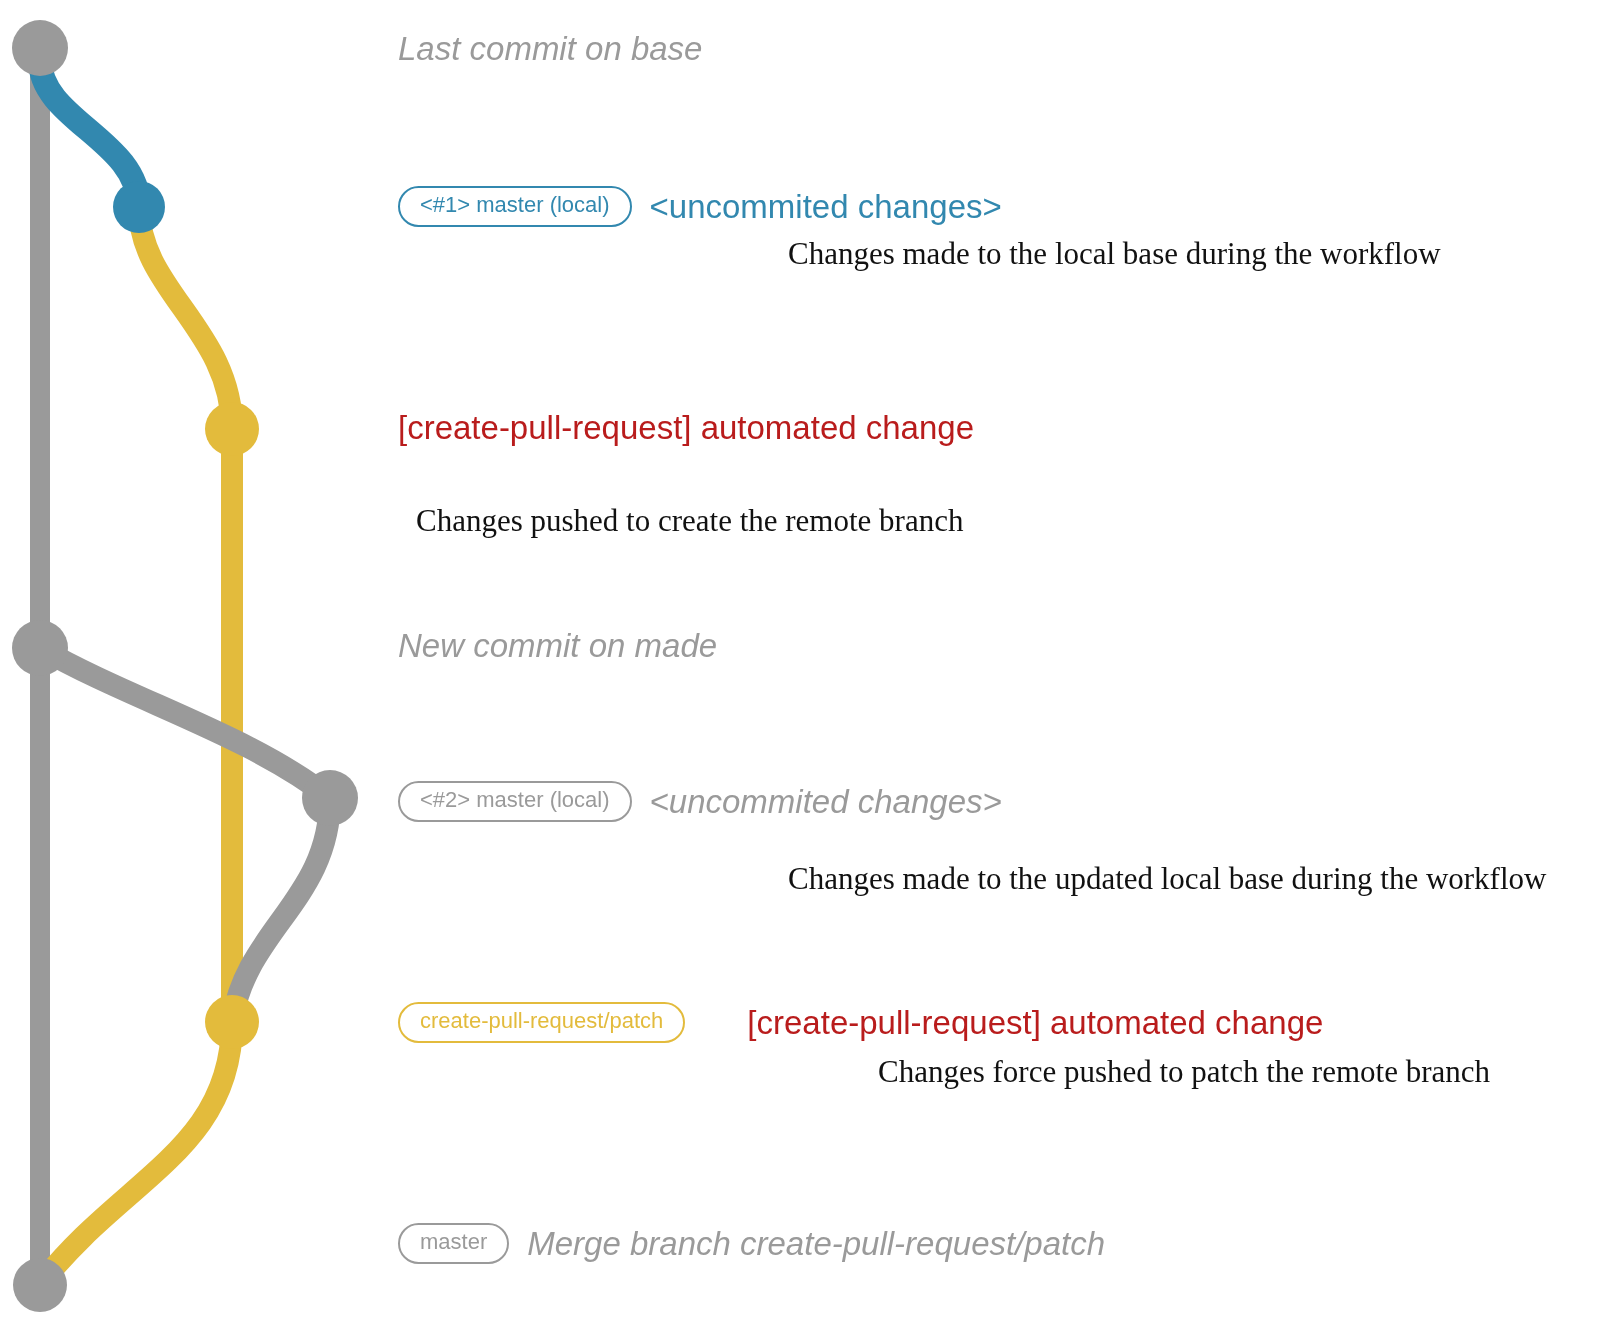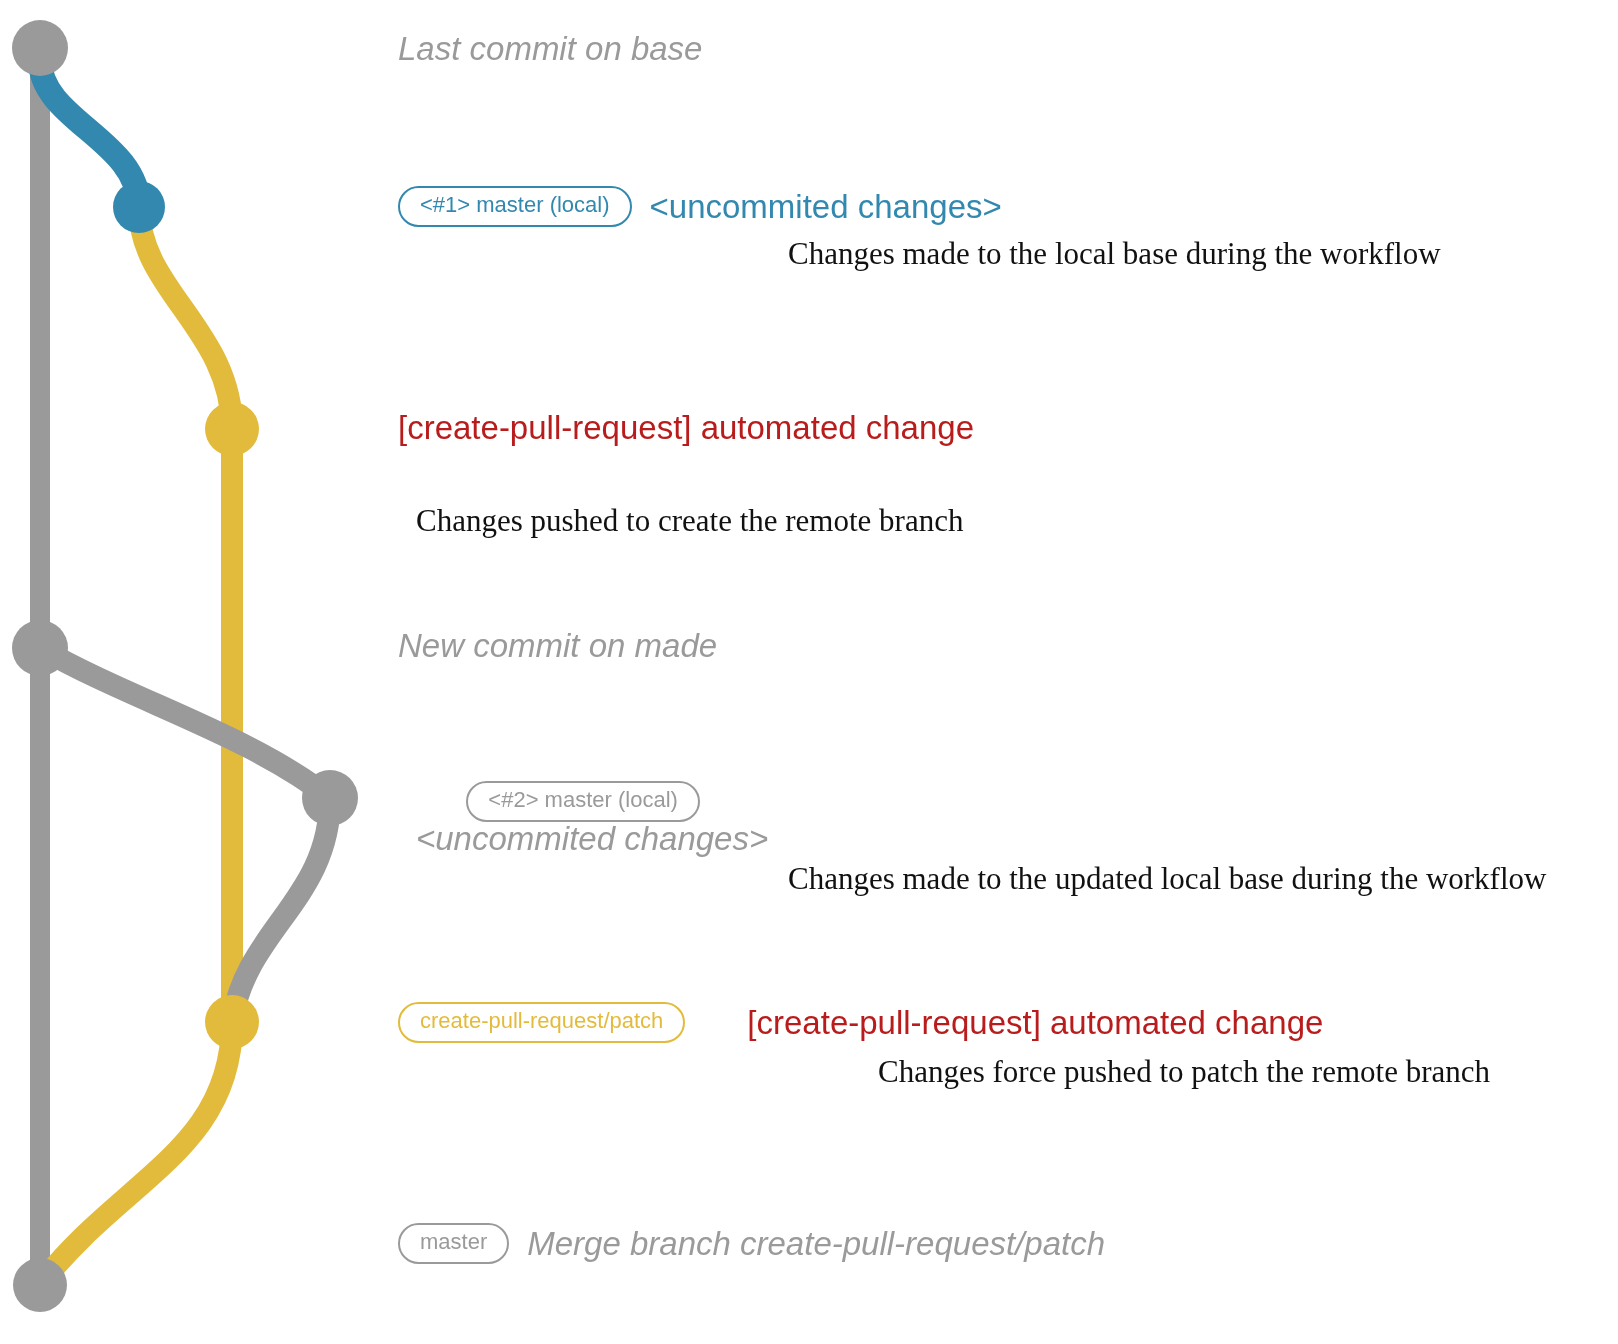--- a/index.html
+++ b/index.html
@@ -70,21 +70,21 @@
   
   #row-last-commit   { left: 398px; top: 32px; }
   #row-pr1           { left: 398px; top: 186px; }
   #note-1            { left: 788px; top: 238px; }
 
   #row-auto-change-1 { left: 398px; top: 411px; }
   #note-2            { left: 416px; top: 460px; margin-top: 45px; }
 
   #row-new-commit    { left: 398px; top: 629px; }
 
-  #row-pr2           { left: 398px; top: 781px; flex-direction: column; }
+  #row-pr2           { left: 398px; top: 781px; }
   #note-3            { left: 788px; top: 834px; margin-top: 29px; }
 
   #row-patch         { left: 398px; top: 1002px; gap: 44px; }
   #note-4            { left: 878px; top: 1056px; }
 
   #row-master        { left: 398px; top: 1223px; }
 </style>
 </head>
 <body>
 

